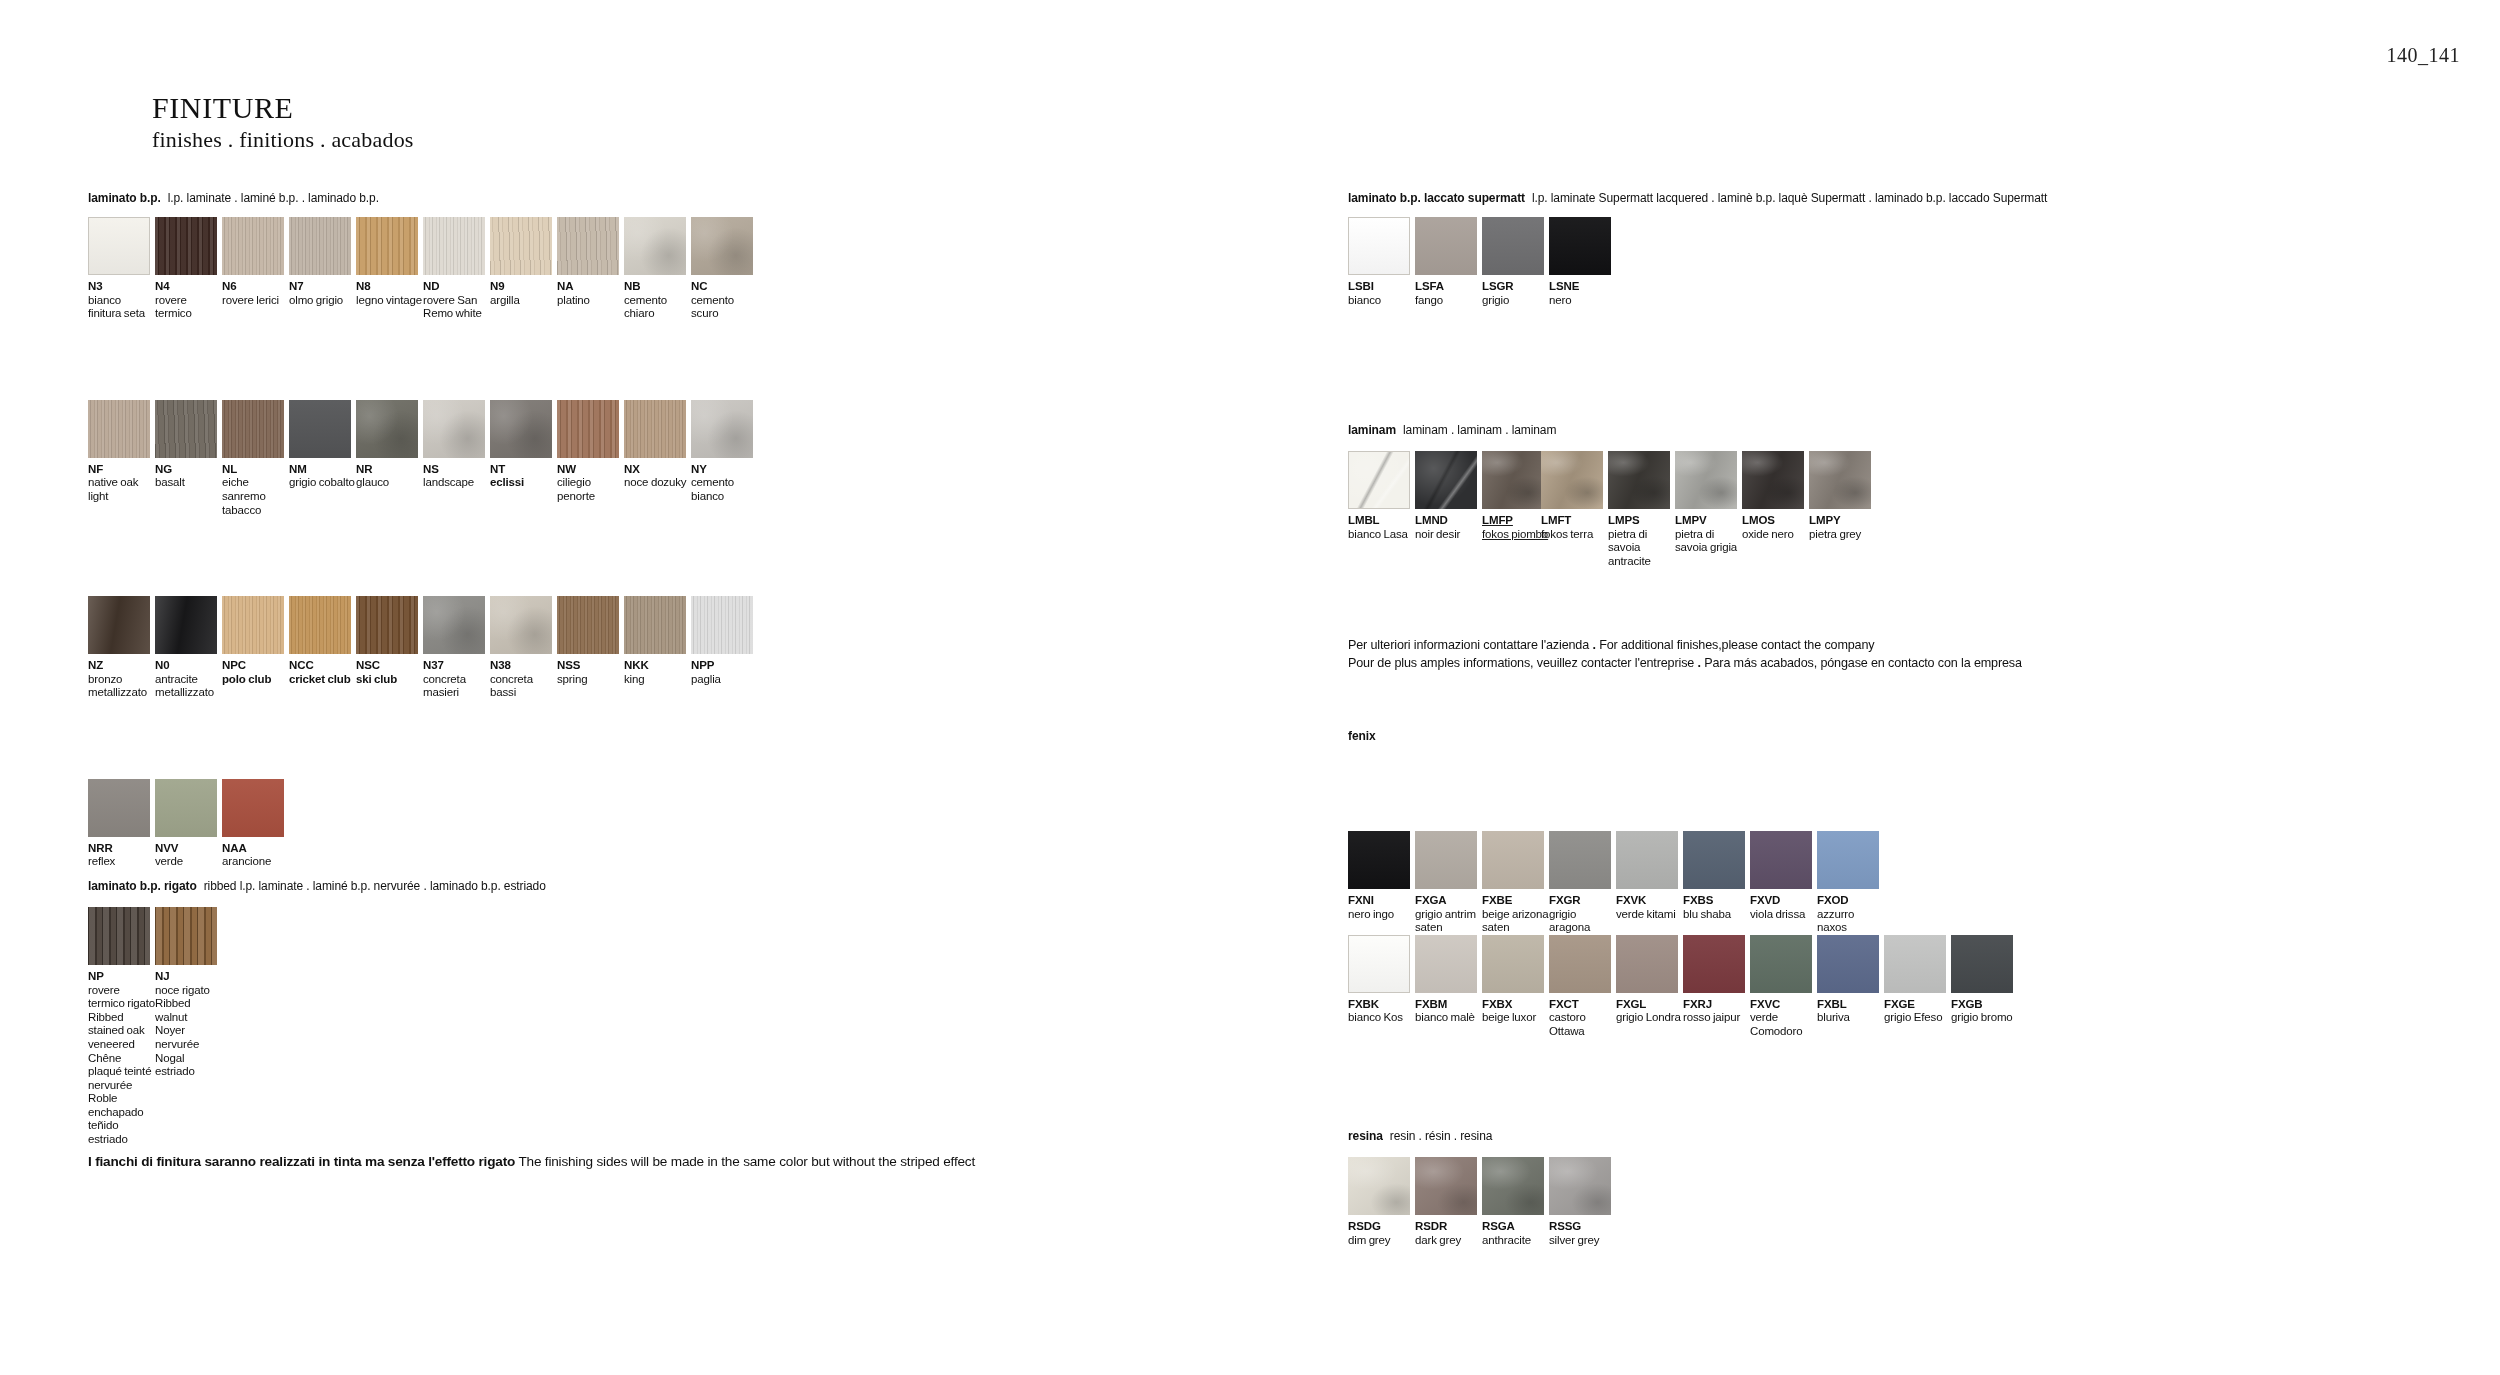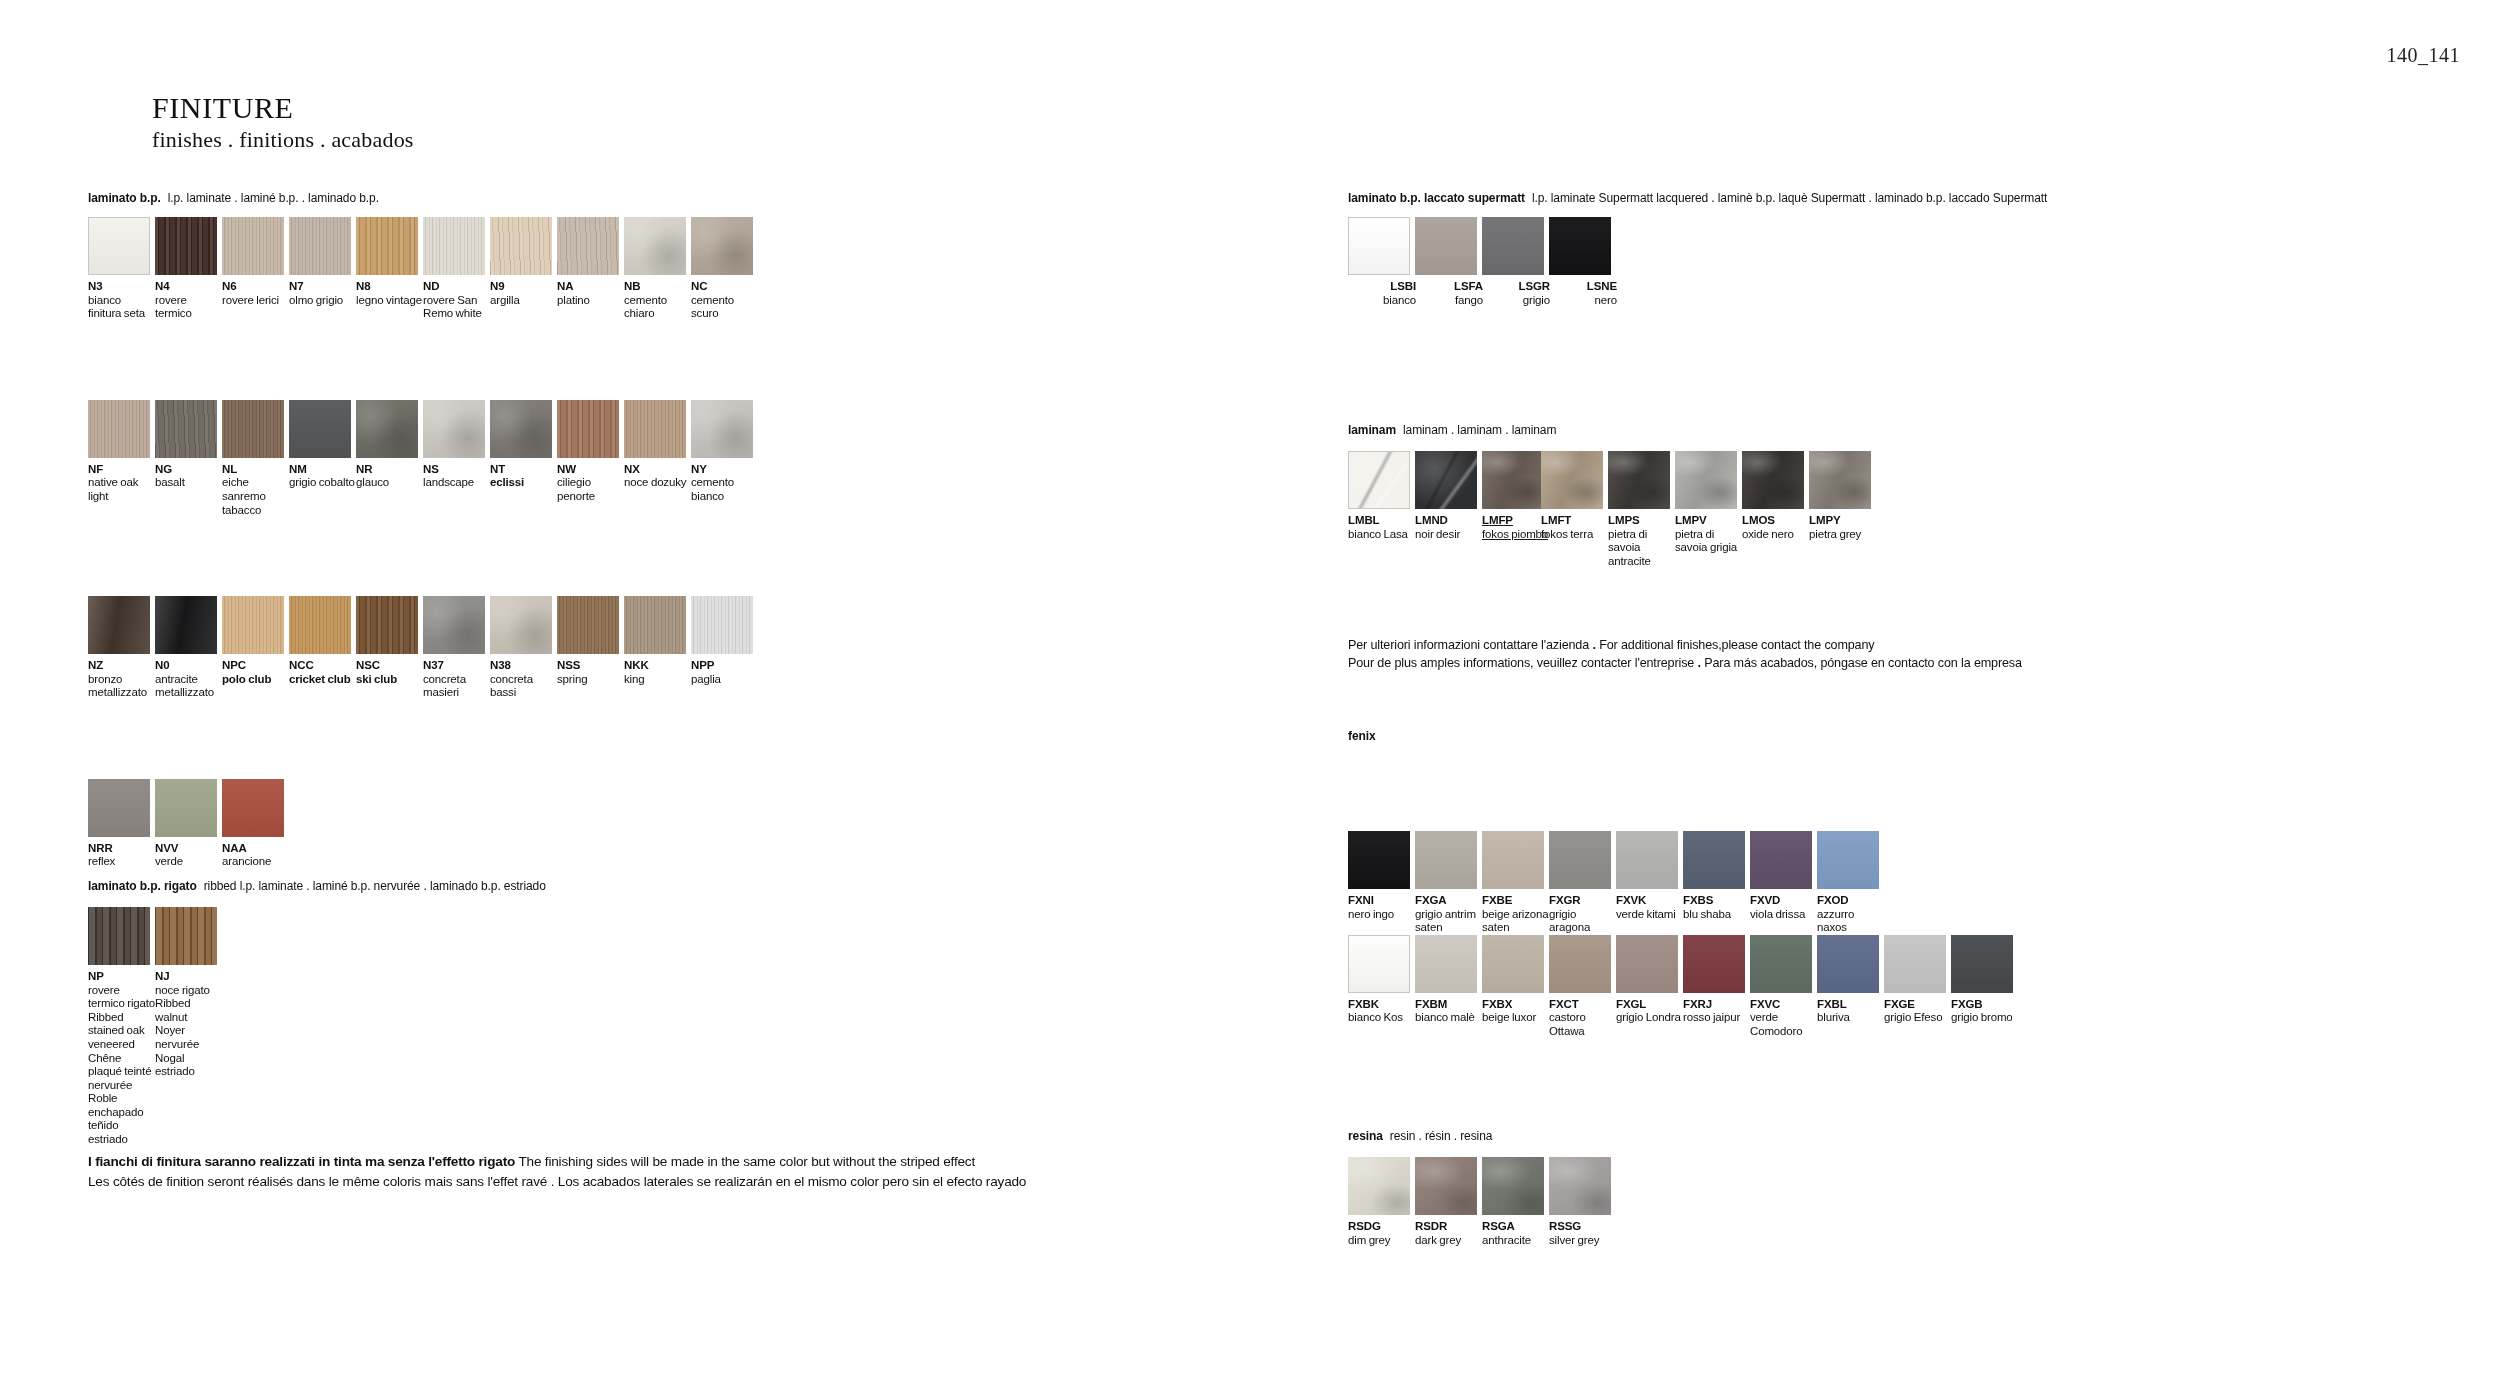--- a/index.html
+++ b/index.html
@@ -414,28 +414,27 @@
             </div>
           </div>
         </div>
     </div>
 
     <div class="section" style="left:0;top:1152px;width:1120px;">
       <div class="bignote">
         <b>I fianchi di finitura saranno realizzati in tinta ma senza l'effetto rigato</b>
         <span>The finishing sides will be made in the same color but without the striped effect</span>
       </div>
-      <div class="bignote">Les côtés de finition seront réalisés dans le même coloris mais sans l'effet ravé . Los acabados laterales se realizarán en el mismo color pero sin el efecto rayado</div>
     </div>
 
   </div>
 
   <div class="col col-right">
 
-    <div class="section" style="left:0;top:192px;text-align:right;">
+    <div class="section" style="left:0;top:192px;">
       <div class="sec-head">
         <b>laminato b.p. laccato supermatt</b><span>l.p. laminate Supermatt lacquered . laminè b.p. laquè Supermatt . laminado b.p. laccado Supermatt</span>
       </div>
       <div id="supermatt-grid" style="margin-top:12px;">
           <div class="row">
             <div class="cell" style="width: 67px;">
               <span class="chip tx-flat bordered" style="background-color: rgb(255, 255, 255);"></span>
               <div class="cap">
                 <div class="code">LSBI</div>
                 <div class="desc">bianco</div>

